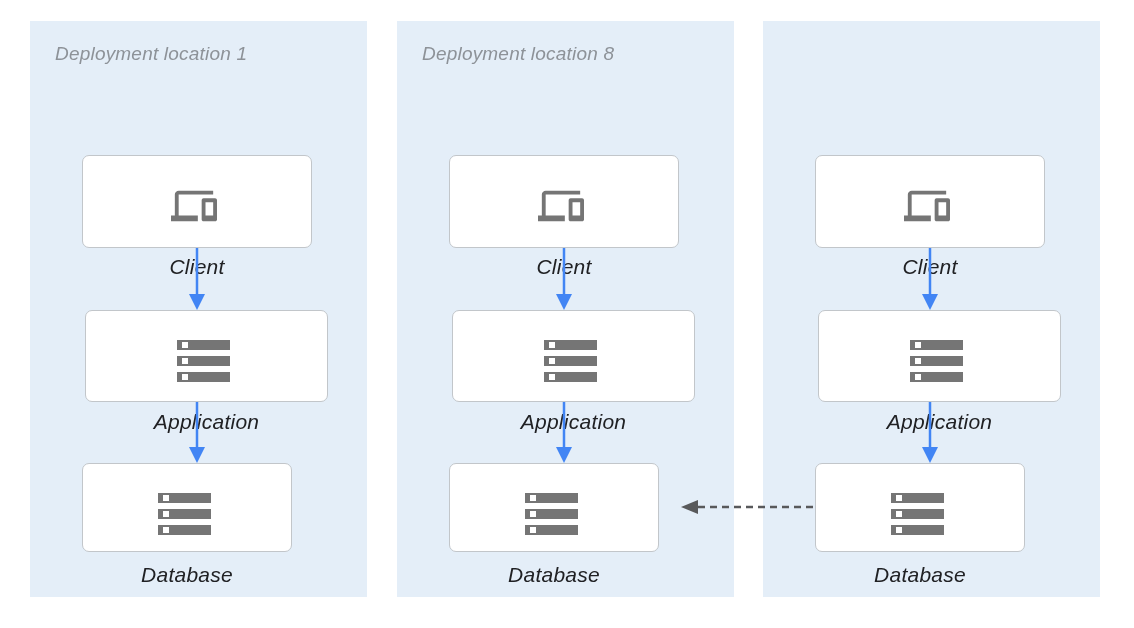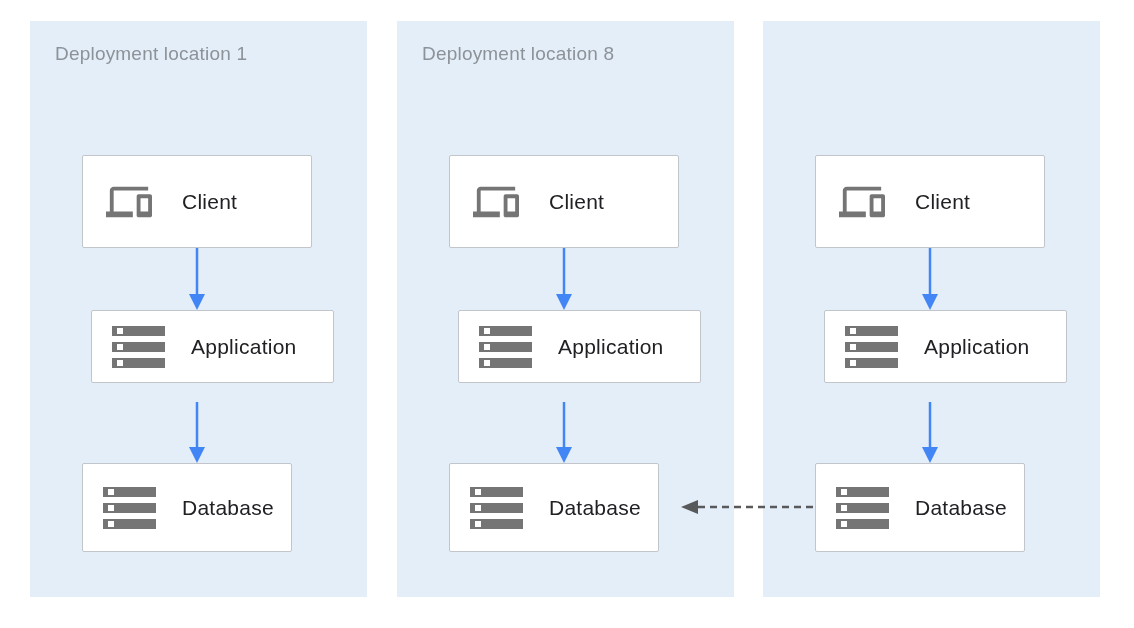--- a/index.html
+++ b/index.html
@@ -3,20 +3,21 @@
 <meta charset="utf-8">
 <style>
   html, body { margin: 0; padding: 0; background: #ffffff; }
   .canvas {
     position: relative;
     width: 1134px;
     height: 628px;
     background: #ffffff;
     font-family: "Liberation Sans", sans-serif;
     overflow: hidden;
+    font-style: italic;
   }
   .panel {
     position: absolute;
     top: 21px;
     width: 337px;
     height: 576px;
     background: #e4eef8;
   }
   .panel-title {
     position: absolute;
@@ -25,27 +26,28 @@
     font-size: 19px;
     line-height: 24px;
     color: #8d9298;
     letter-spacing: 0.2px;
     white-space: nowrap;
   }
   .node {
     position: absolute;
     background: #ffffff;
     border: 1px solid #c2c6ca;
-    border-radius: 2px;
+    border-radius: 7px;
     box-sizing: border-box;
     display: flex;
     align-items: center;
+    flex-direction: column;
   }
   .node-client     { left: 52px; top: 134px; width: 230px; height: 93px; }
-  .node-app        { left: 61px; top: 289px; width: 243px; height: 73px; }
+  .node-app        { left: 55px; top: 289px; width: 243px; height: 92px; }
   .node-db         { left: 52px; top: 442px; width: 210px; height: 89px; }
   .icon-wrap {
     box-sizing: border-box;
     width: 99px;
     display: flex;
     align-items: center;
     padding-left: 15px;
     flex: 0 0 99px;
   }
   .icon-wrap.storage { padding-left: 20px; }

